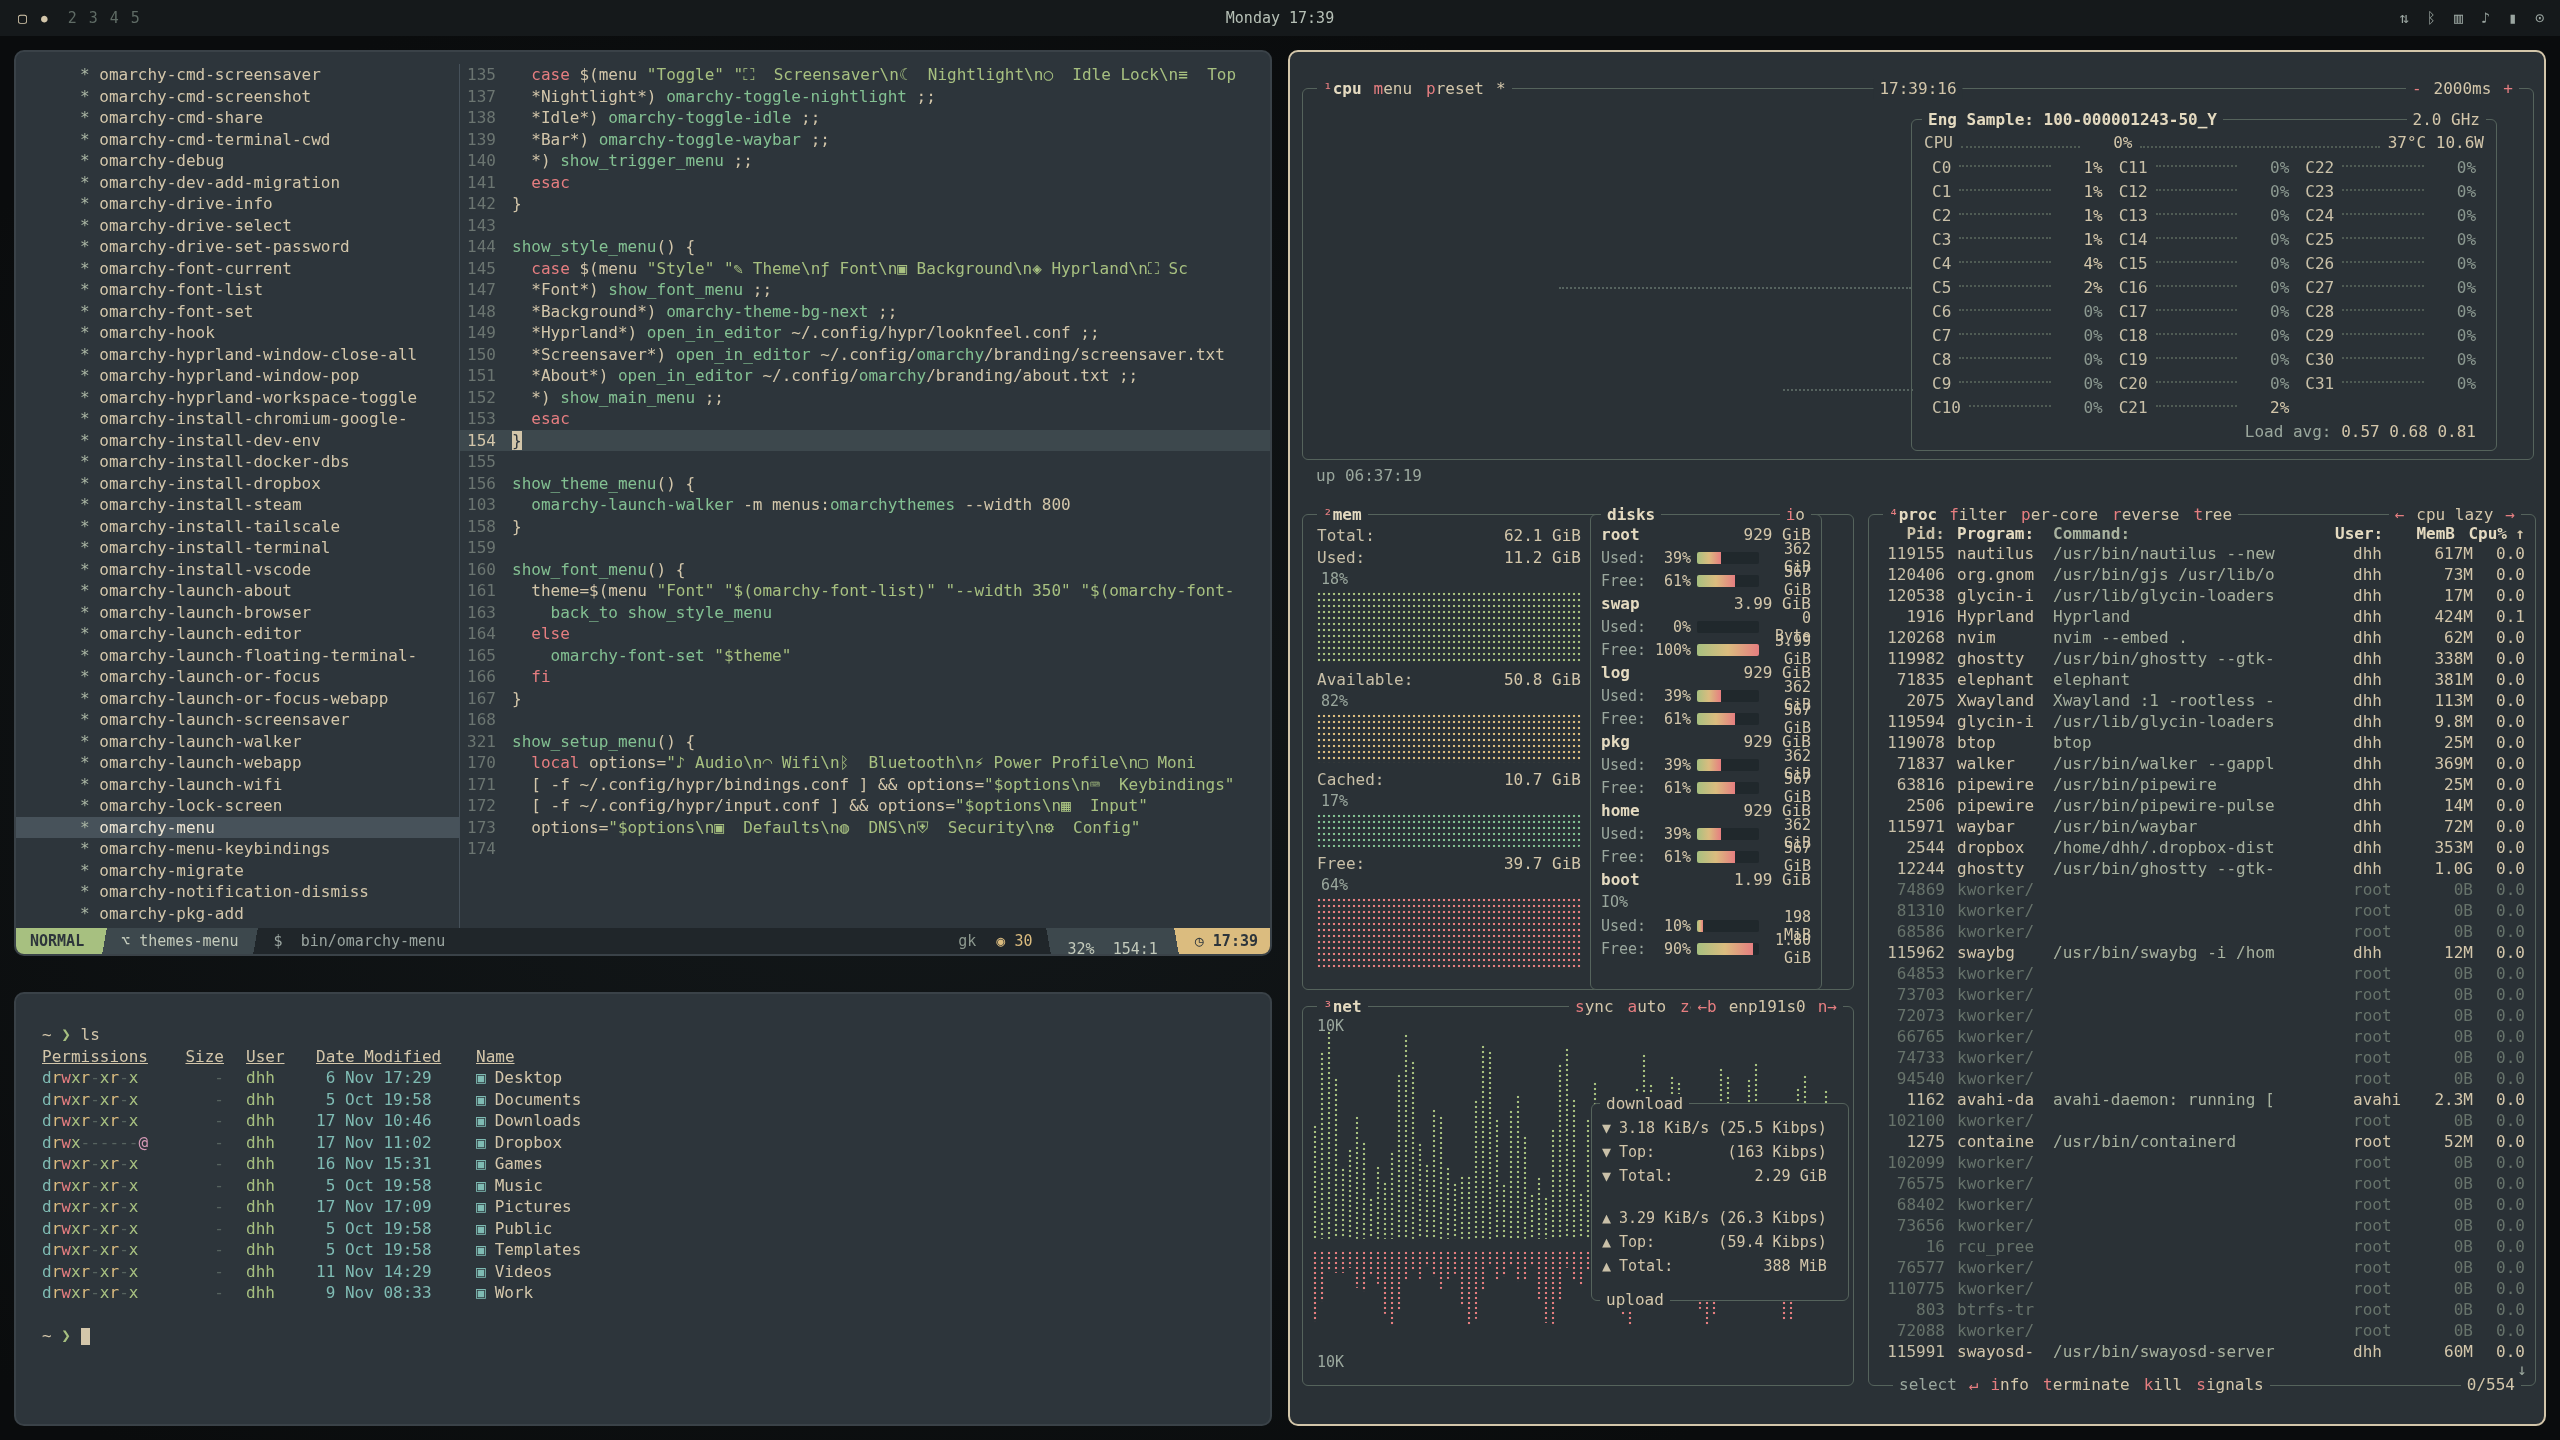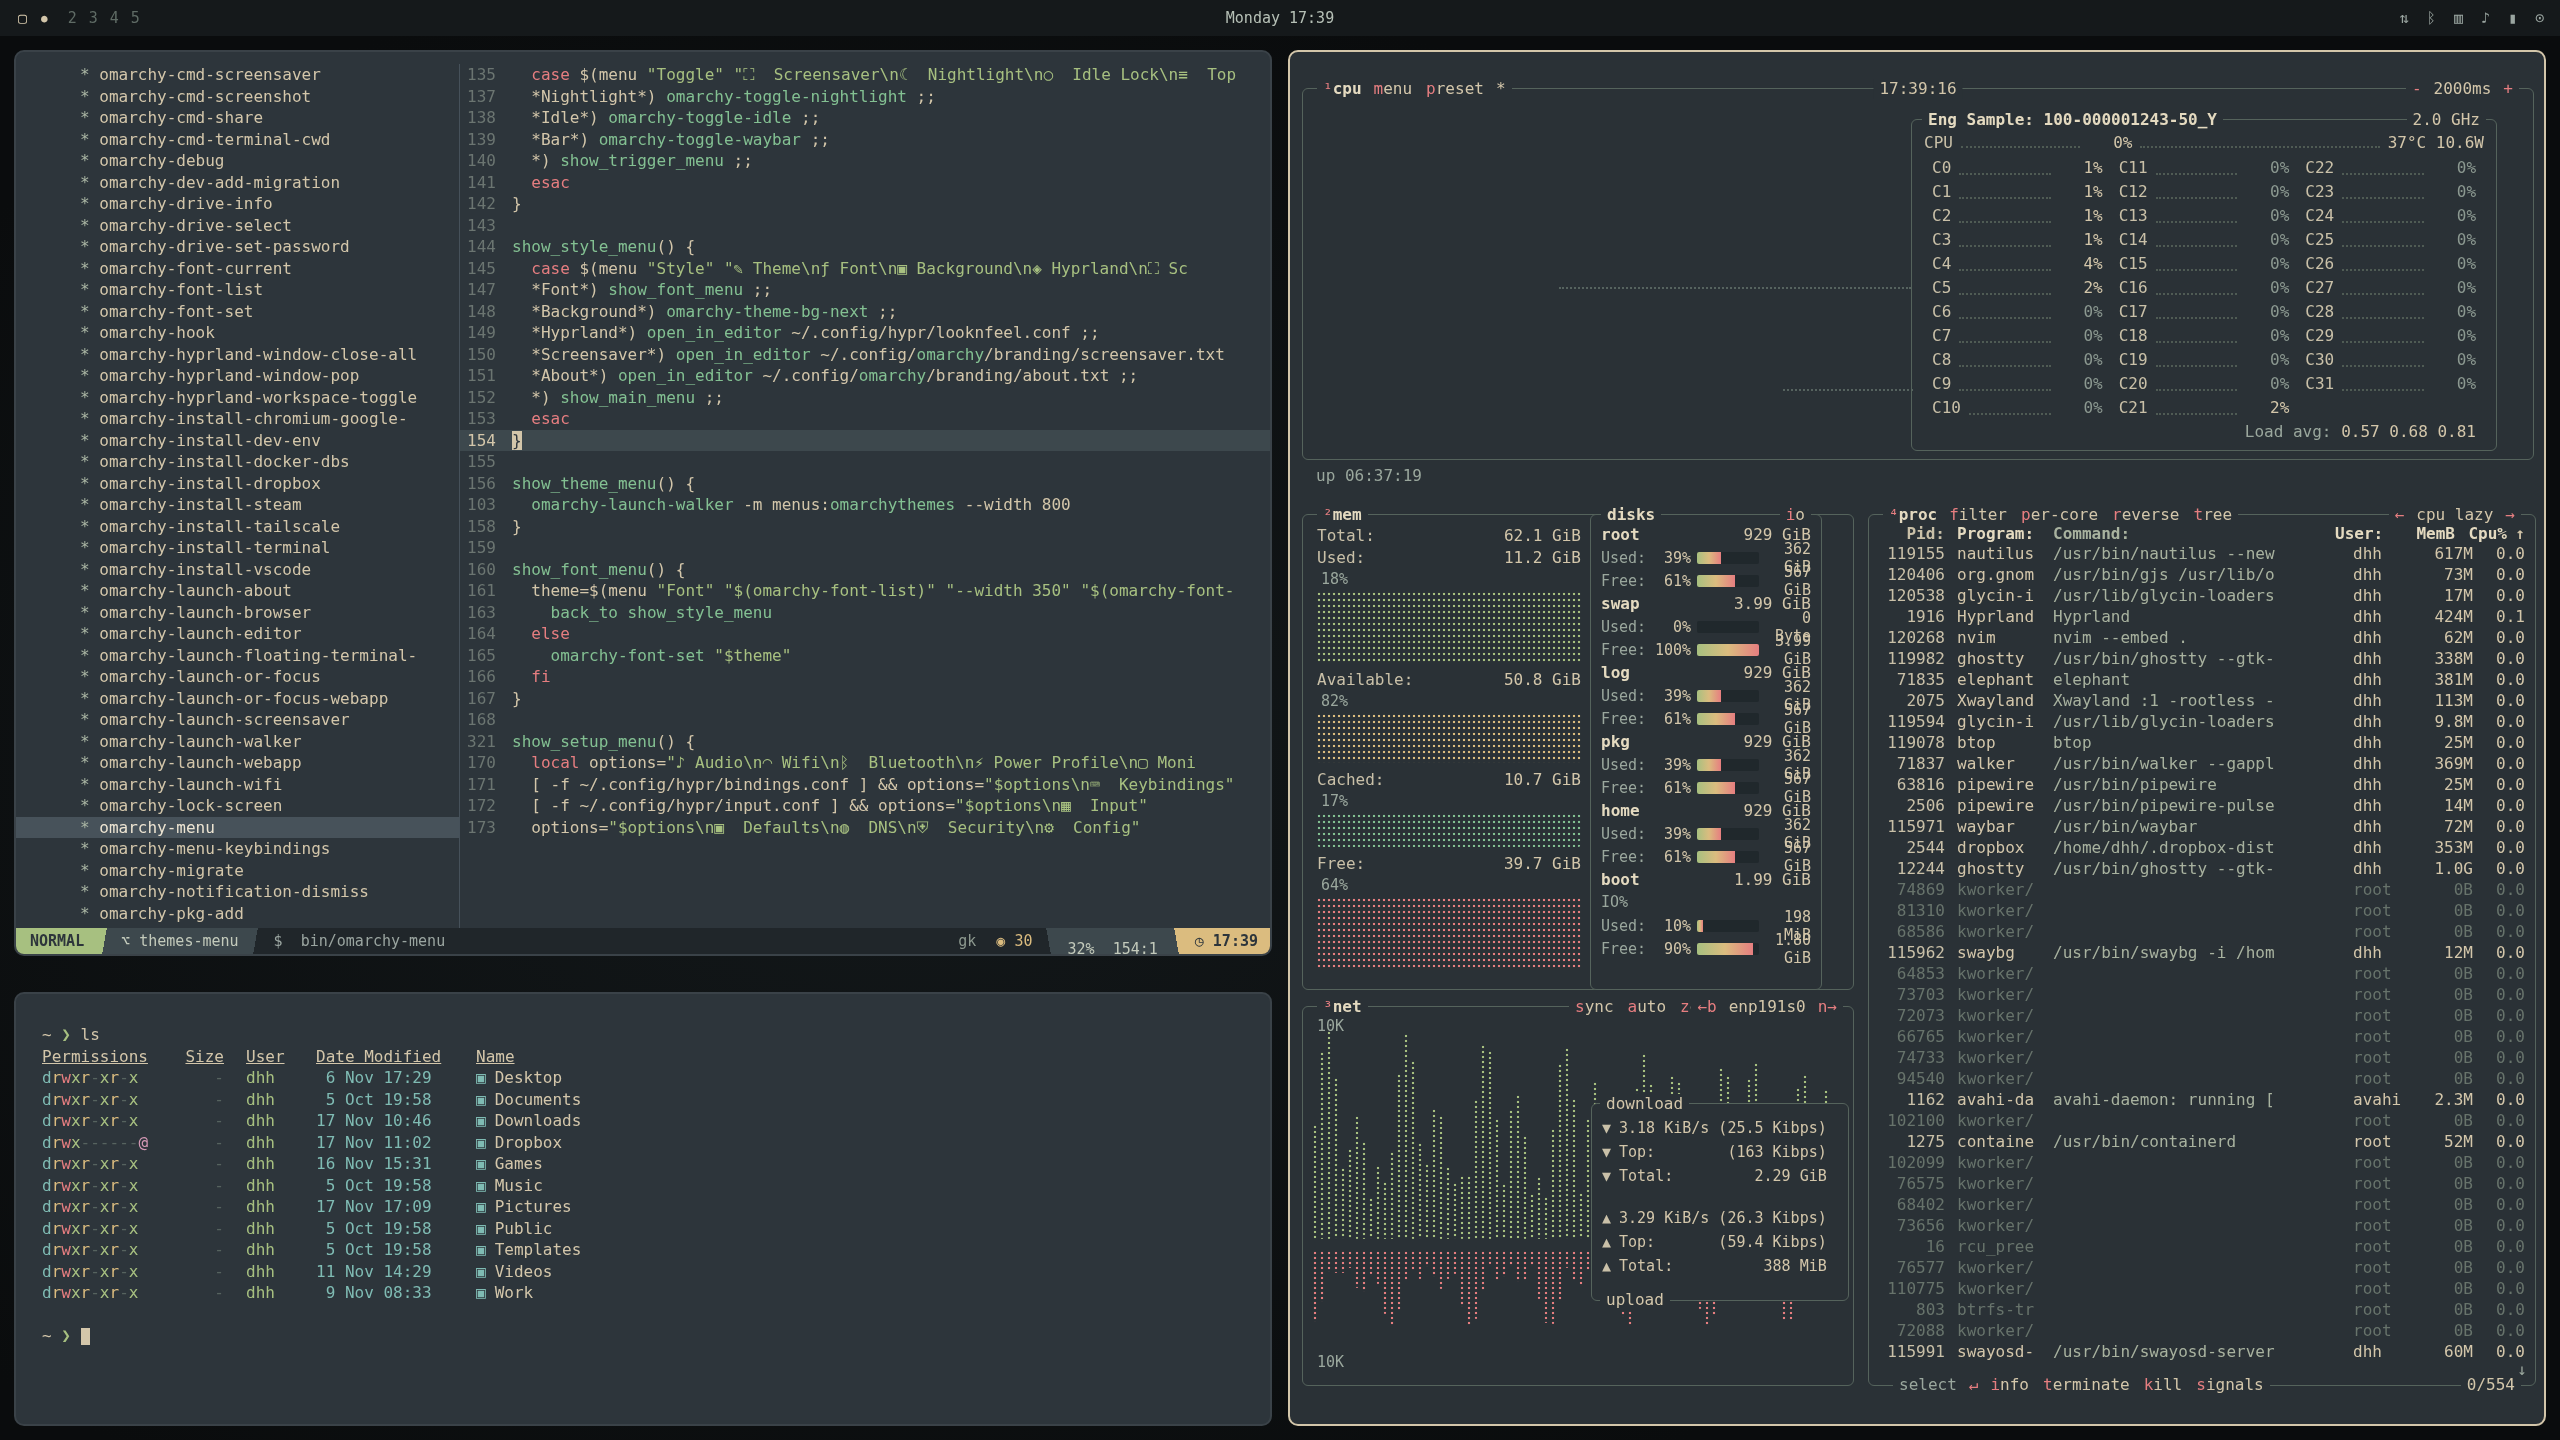--- a/index.html
+++ b/index.html
@@ -72,21 +72,21 @@
 .hot{color:var(--red)}
 .btn-group{display:flex;gap:14px}
 .dimtext{color:#9aa79d}
 .cpu-box{left:12px;top:36px;width:1232px;height:372px}
 .sub-box{left:608px;top:30px;width:586px;height:332px;padding:10px 12px 0}
 .cpuline{position:absolute;left:256px;top:198px;width:352px;border-top:2px dotted #56635f}
 .cpuline2{position:absolute;left:480px;top:300px;width:130px;border-top:2px dotted #56635f}
 .cpurow{display:flex;align-items:baseline;height:26px;line-height:26px;font-size:16px}
 .core-grid{display:flex}
 .core-col{flex:1;display:flex;flex-direction:column}
-.core-row{display:flex;align-items:flex-end;height:24px;line-height:24px;font-size:16px;padding:0 8px}
+.core-row{display:flex;align-items:center;height:24px;line-height:24px;font-size:16px;padding:0 8px}
 .core-name{color:#c9c0a8}
 .leader{flex:1;border-bottom:2px dotted #4f5b54;margin:0 8px 5px}
 .leader.wide{flex:2}
 .core-pct{flex:0 0 44px;text-align:right;color:var(--fg)}
 .core-pct.dimpct{color:#8b9890}
 .ctemp,.cwatt{color:var(--fg)}
 .loadavg{text-align:right;height:24px;line-height:24px;font-size:16px;padding-right:8px}
 .uptime{position:absolute;left:26px;top:414px;font-size:16px;color:#9aa79d}
 .mem-box{left:12px;top:462px;width:552px;height:476px}
 .memcol{position:absolute;left:10px;top:10px;width:272px}
@@ -229,20 +229,21 @@
           <div class="crow"><span class="lnum">164</span><span class="ltxt">  <span class="tok-k">else</span></span></div>
           <div class="crow"><span class="lnum">165</span><span class="ltxt">    <span class="tok-f">omarchy-font-set</span> <span class="tok-s">"$theme"</span></span></div>
           <div class="crow"><span class="lnum">166</span><span class="ltxt">  <span class="tok-k">fi</span></span></div>
           <div class="crow"><span class="lnum">167</span><span class="ltxt">}</span></div>
           <div class="crow"><span class="lnum">168</span><span class="ltxt"></span></div>
           <div class="crow"><span class="lnum">321</span><span class="ltxt"><span class="tok-f">show_setup_menu</span>() {</span></div>
           <div class="crow"><span class="lnum">170</span><span class="ltxt">  <span class="tok-k">local</span> options=<span class="tok-s">"♪ Audio\n◠ Wifi\nᛒ  Bluetooth\n⚡ Power Profile\n▢ Moni</span></span></div>
           <div class="crow"><span class="lnum">171</span><span class="ltxt">  [ -f ~/.config/hypr/bindings.conf ] &amp;&amp; options=<span class="tok-s">"$options\n⌨  Keybindings"</span></span></div>
           <div class="crow"><span class="lnum">172</span><span class="ltxt">  [ -f ~/.config/hypr/input.conf ] &amp;&amp; options=<span class="tok-s">"$options\n▦  Input"</span></span></div>
           <div class="crow"><span class="lnum">173</span><span class="ltxt">  options=<span class="tok-s">"$options\n▣  Defaults\n◍  DNS\n⛨  Security\n⚙  Config"</span></span></div>
+          <div class="crow"><span class="lnum">174</span><span class="ltxt"></span></div>
         </div>
     </div>
     <footer class="statusline">
       <span class="sl-mode">NORMAL</span>
       <span class="sep" style="background:linear-gradient(100deg,var(--green) 50%,var(--seg) 50%)"></span>
       <span class="sl-branch"><span>⌥</span>&nbsp;<span>themes-menu</span></span>
       <span class="sep" style="background:linear-gradient(100deg,var(--seg) 50%,var(--slbase) 50%)"></span>
       <span class="sl-path"><span>$</span>&nbsp;&nbsp;<span>bin/omarchy-menu</span></span>
       <span class="sl-spacer"></span>
       <span class="sl-gk">gk</span>

